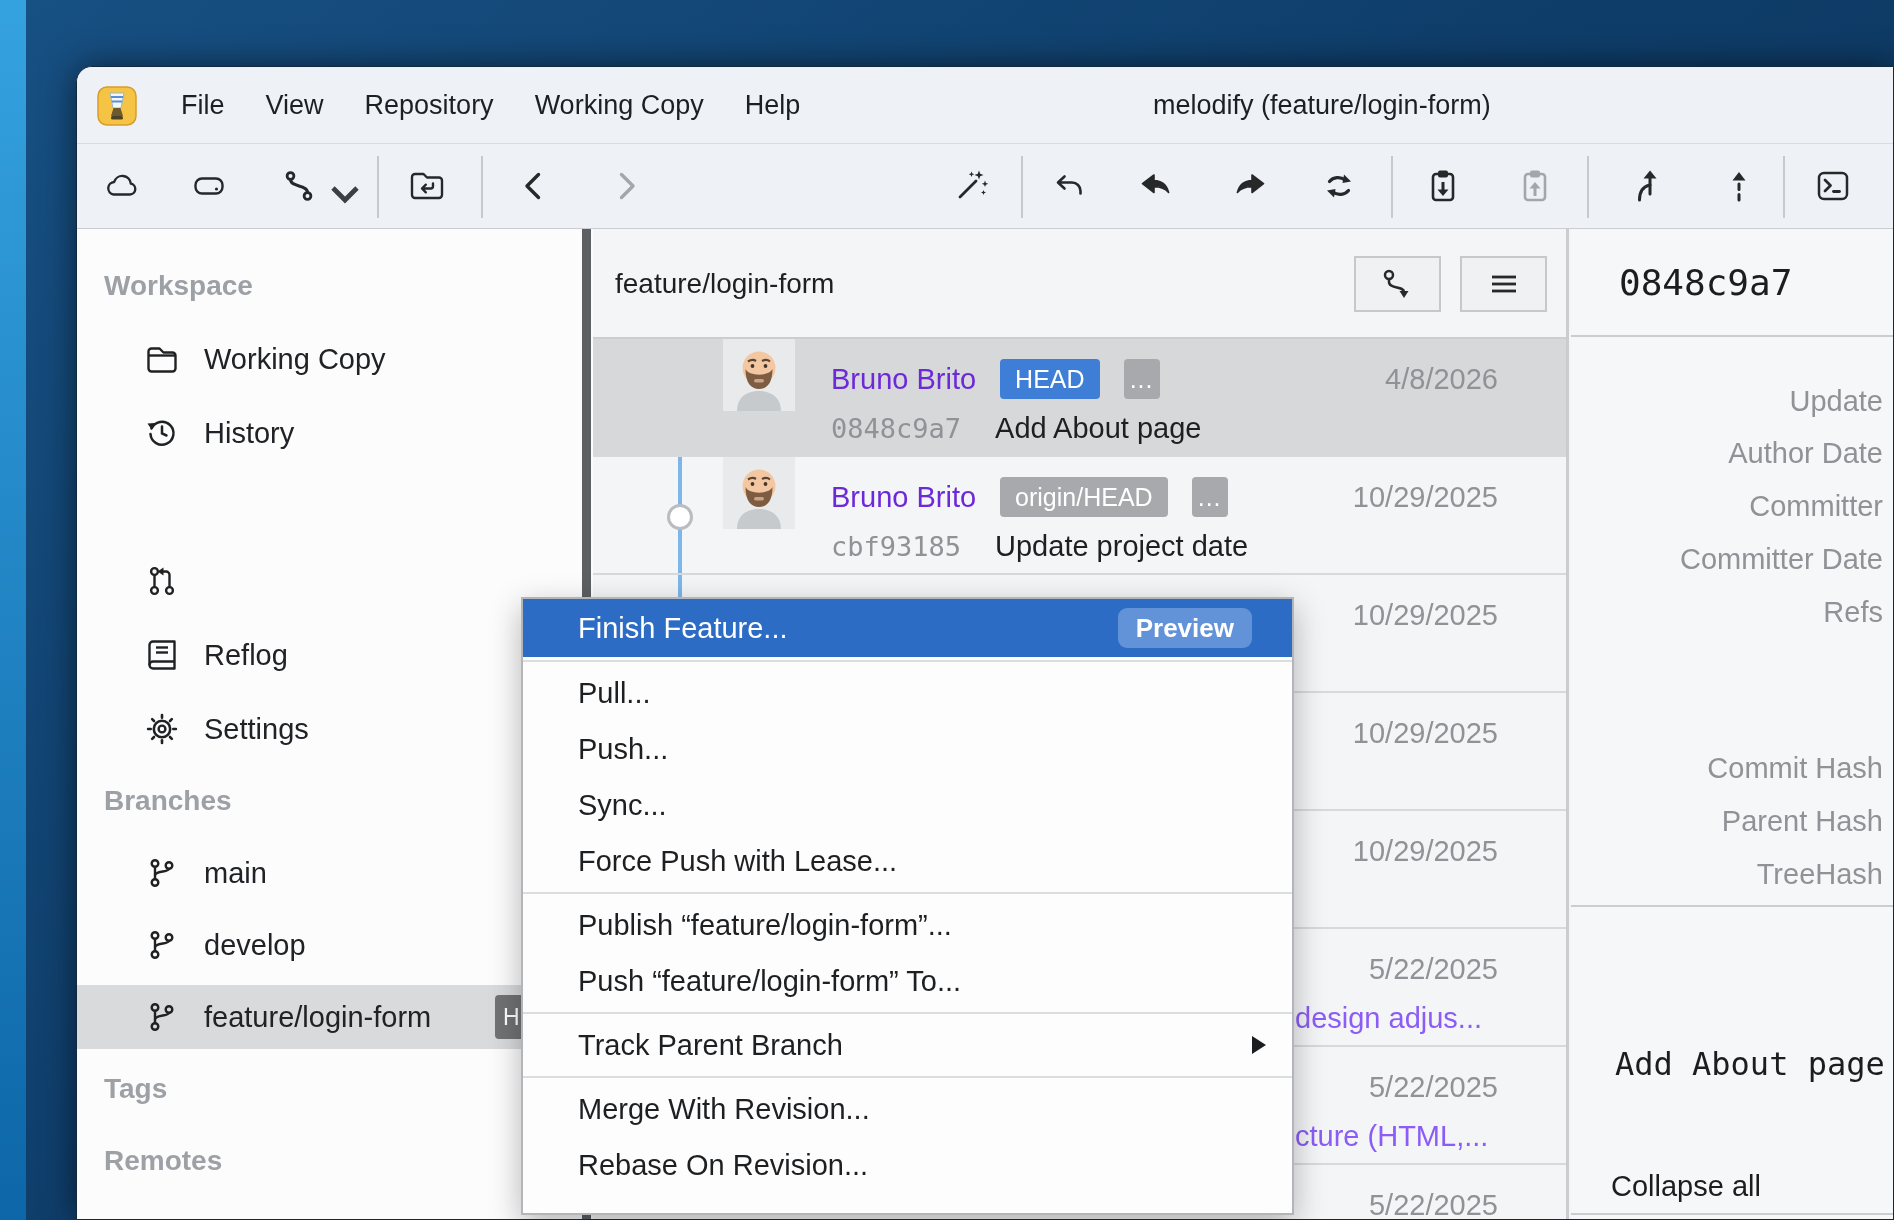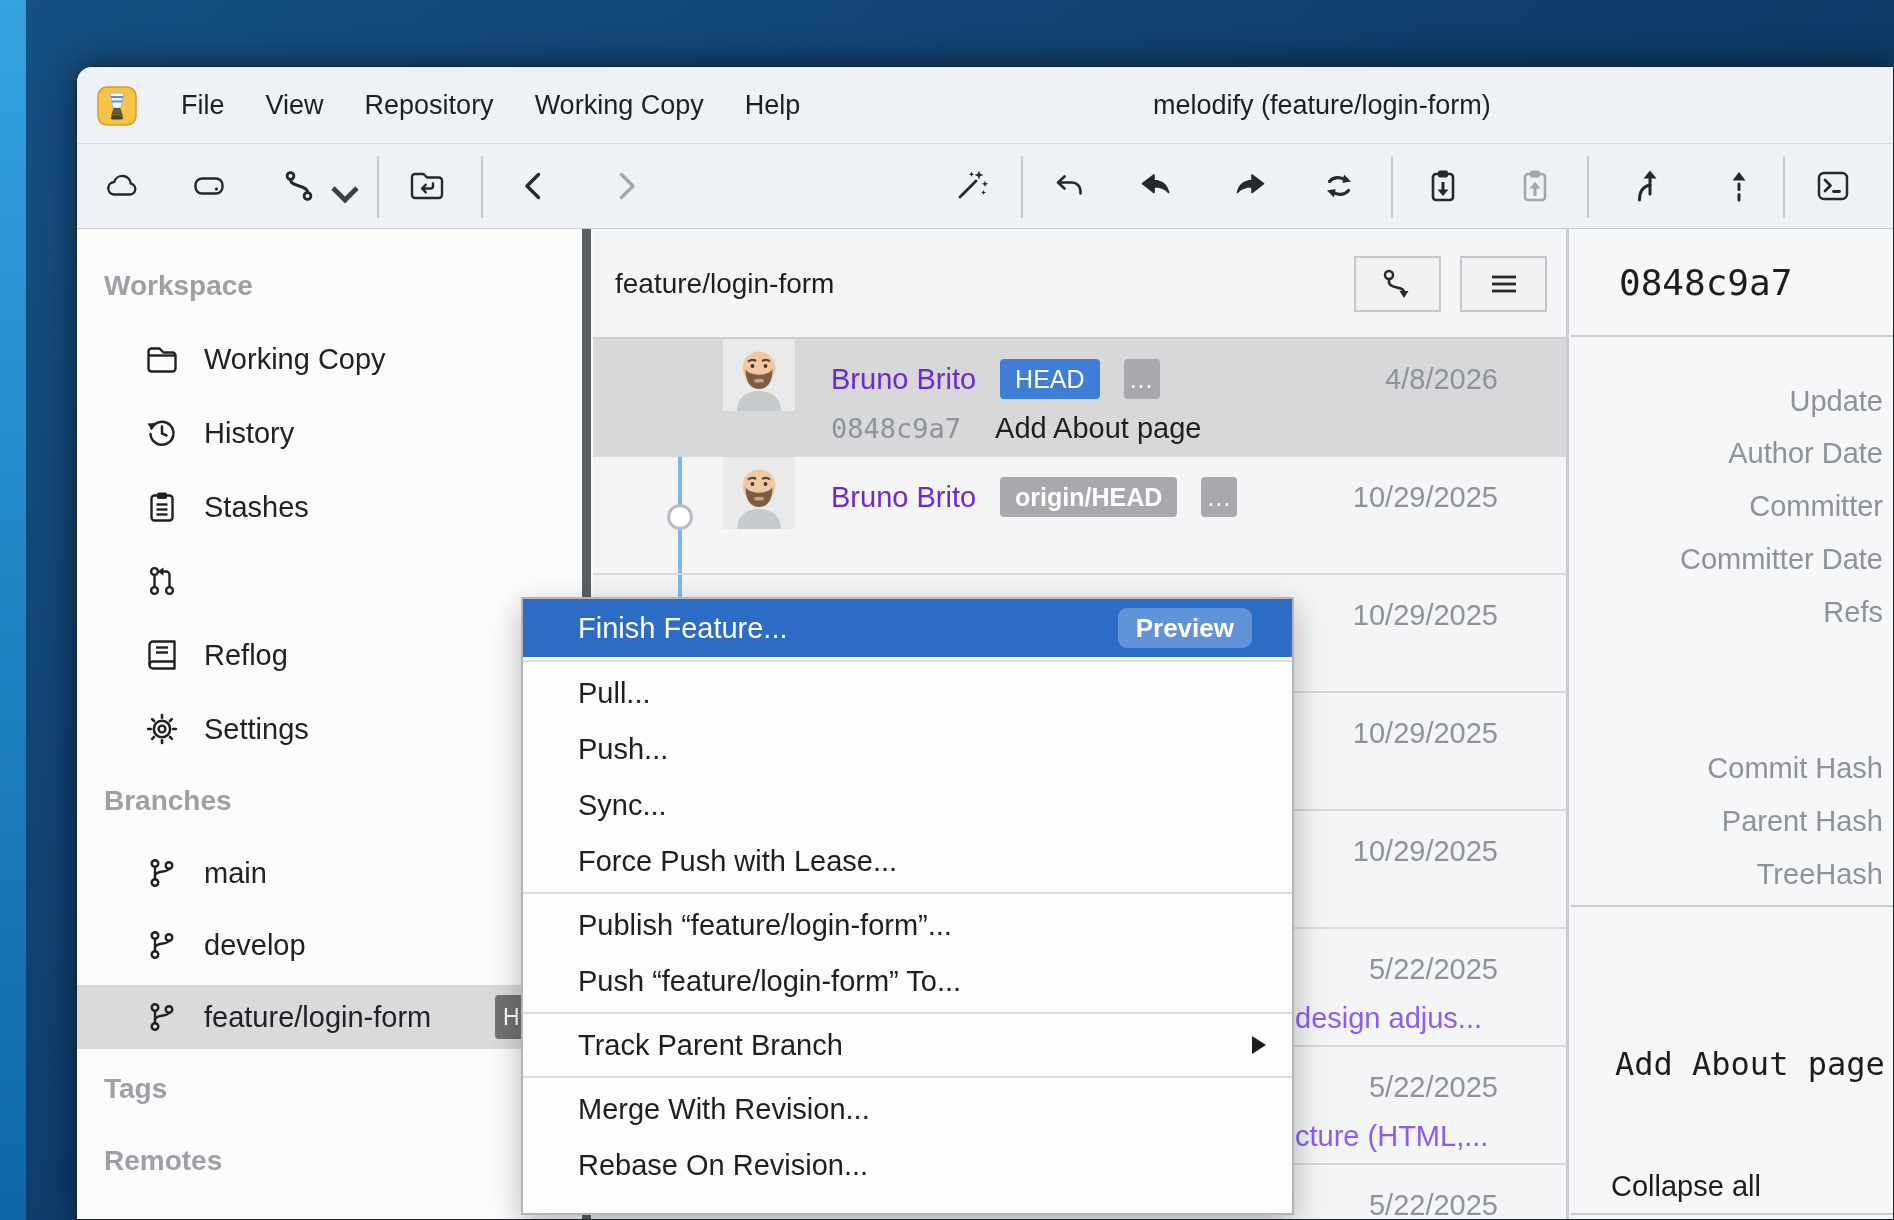--- a/index.html
+++ b/index.html
@@ -59,21 +59,21 @@
   .crow { position:absolute; left:0; width:100%; height:118px; border-bottom:2px solid #d8d9db; }
   .crow.sel { background:#d7d8da; }
   .gline { position:absolute; left:85px; top:170px; width:4px; height:240px; background:#7db6e8; }
   .gnode { position:absolute; left:74px; width:26px; height:26px; border-radius:50%; background:#fff; border:3px solid #b9bcc0; }
   .avatar { position:absolute; left:130px; width:72px; height:72px; overflow:hidden; }
   .l1 { position:absolute; left:238px; top:20px; height:40px; display:flex; align-items:center; gap:24px; }
   .l2 { position:absolute; left:238px; top:70px; height:38px; display:flex; align-items:center; gap:34px; }
   .cauthor { font-size:29px; color:#6d28d9; }
   .badge { height:40px; line-height:40px; padding:0 15px; border-radius:4px; font-size:25px; color:#fff; }
   .badge.head { background:#3f7ed6; }
-  .badge.ref { background:#a7a9ac;font-weight:bold; }
+  .badge.ref { background:#a7a9ac; }
   .badge.more { background:#a7a9ac; padding:0; width:36px; text-align:center; letter-spacing:1px; }
   .chash { font-family:"DejaVu Sans Mono", monospace; font-size:27px; color:#8f9296; }
   .cmsg { font-size:29px; color:#1d1f21; }
   .cdate { position:absolute; right:68px; top:20px; height:40px; line-height:40px; font-size:29px; color:#8f9296; }
   .ctail { position:absolute; left:702px; top:70px; height:38px; line-height:38px; font-size:29px; color:#8b5cf6; }
 
   
   .dhead { position:absolute; left:0; top:0; width:100%; height:108px; border-bottom:2px solid #cbcdd0; }
   .dhash { position:absolute; left:48px; top:0; height:108px; line-height:108px;
            font-family:"DejaVu Sans Mono", monospace; font-size:36px; color:#1b1d1f; }
@@ -258,32 +258,20 @@
           <span class="sico">
             <svg viewBox="0 0 36 36" fill="none" stroke="currentColor" stroke-width="2.5" stroke-linecap="round">
               <path d="M7.5 13.5 A11.5 11.5 0 1 1 6.5 19"></path>
               <polygon points="3.5,8.5 11,8 7.5,14.5" fill="currentColor" stroke="none"></polygon>
               <polyline points="18,11.5 18,18.5 22.5,20.5"></polyline>
             </svg>
             </span>
           <span class="slabel">History</span>
         </div>
 
-        <div class="sitem" style="top:246px">
-          <span class="sico">
-            <svg viewBox="0 0 36 36" fill="none" stroke="currentColor" stroke-width="2.4">
-              <rect x="7.5" y="6.5" width="21" height="25" rx="3"></rect>
-              <rect x="13" y="3.5" width="10" height="6.5" rx="1.8" fill="currentColor" stroke="none"></rect>
-              <line x1="12.5" y1="15.5" x2="23.5" y2="15.5"></line>
-              <line x1="12.5" y1="20.5" x2="23.5" y2="20.5"></line>
-              <line x1="12.5" y1="25.5" x2="23.5" y2="25.5"></line>
-            </svg>
-            </span>
-          <span class="slabel">Stashes</span>
-        </div>
 
         <div class="sitem" style="top:320px">
           <span class="sico">
             <svg viewBox="0 0 36 36" fill="none" stroke="currentColor" stroke-width="2.4">
               <circle cx="10.5" cy="8.5" r="3.4"></circle>
                 <circle cx="10.5" cy="27.5" r="3.4"></circle>
                 <circle cx="25.5" cy="27.5" r="3.4"></circle>
               <line x1="10.5" y1="12" x2="10.5" y2="24"></line>
               <path d="M18.5 8.5 H22 a3.5 3.5 0 0 1 3.5 3.5 V24"></path>
               <polygon points="19.5,4.5 19.5,12.5 13.5,8.5" fill="currentColor" stroke="none"></polygon>
@@ -436,20 +424,24 @@
               <rect x="31" y="40" width="10" height="3.4" rx="1.7" fill="#caa286"></rect>
               <circle cx="29.5" cy="27" r="1.9" fill="#42362c"></circle>
                 <circle cx="42.5" cy="27" r="1.9" fill="#42362c"></circle>
               <path d="M25 22.5 q4.5 -3 8 -.5 M39 22 q4.5 -2.5 8 .5" stroke="#5b4634" stroke-width="2.2" fill="none"></path>
             </svg></span>
           <div class="l1">
             <span class="cauthor">Bruno Brito</span>
             <span class="badge ref">origin/HEAD</span>
             <span class="badge more">...</span>
           </div>
+          <div class="l2">
+            <span class="chash">cbf93185</span>
+            <span class="cmsg">Update project date</span>
+          </div>
           <span class="cdate">10/29/2025</span>
         </div>
 
         <div class="crow" style="top:346px">
           <span class="cdate">10/29/2025</span>
         </div>
         <div class="crow" style="top:464px">
           <span class="cdate">10/29/2025</span>
         </div>
         <div class="crow" style="top:582px">

